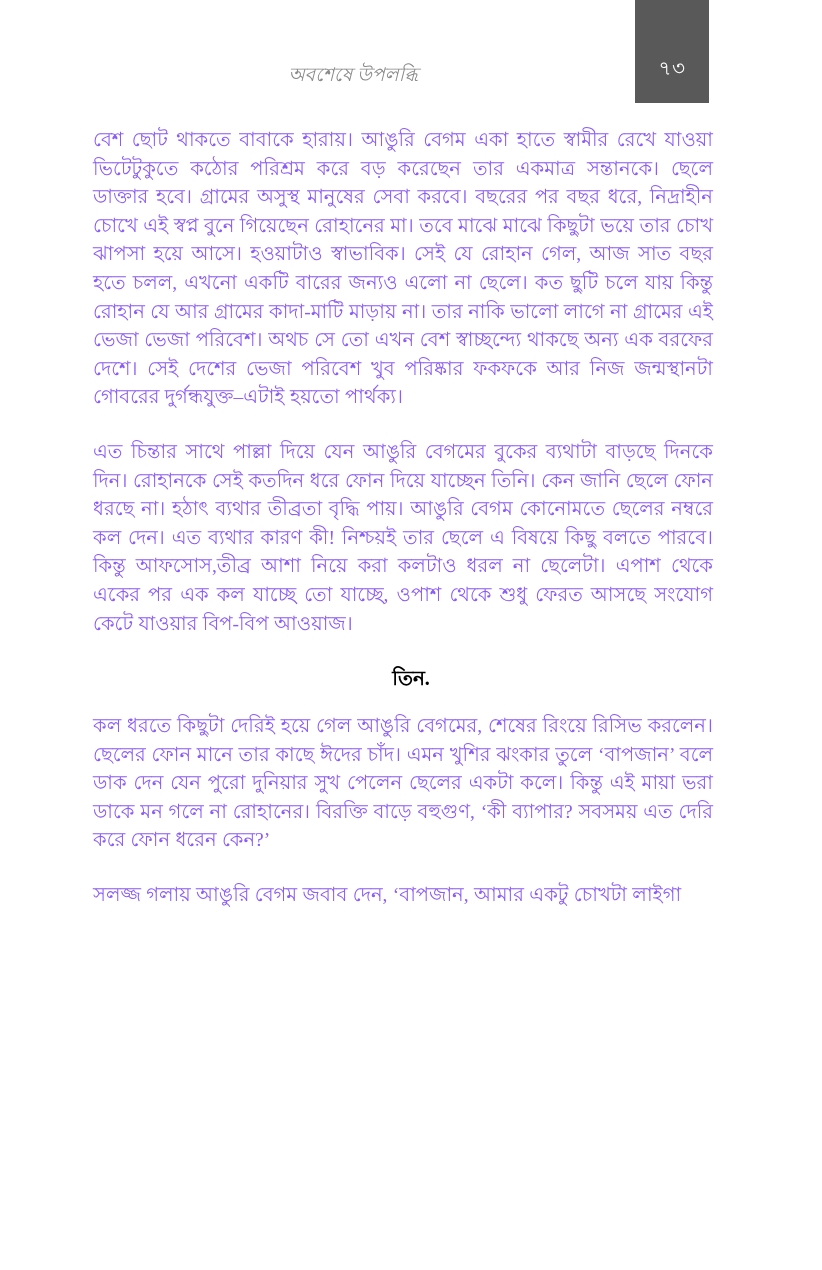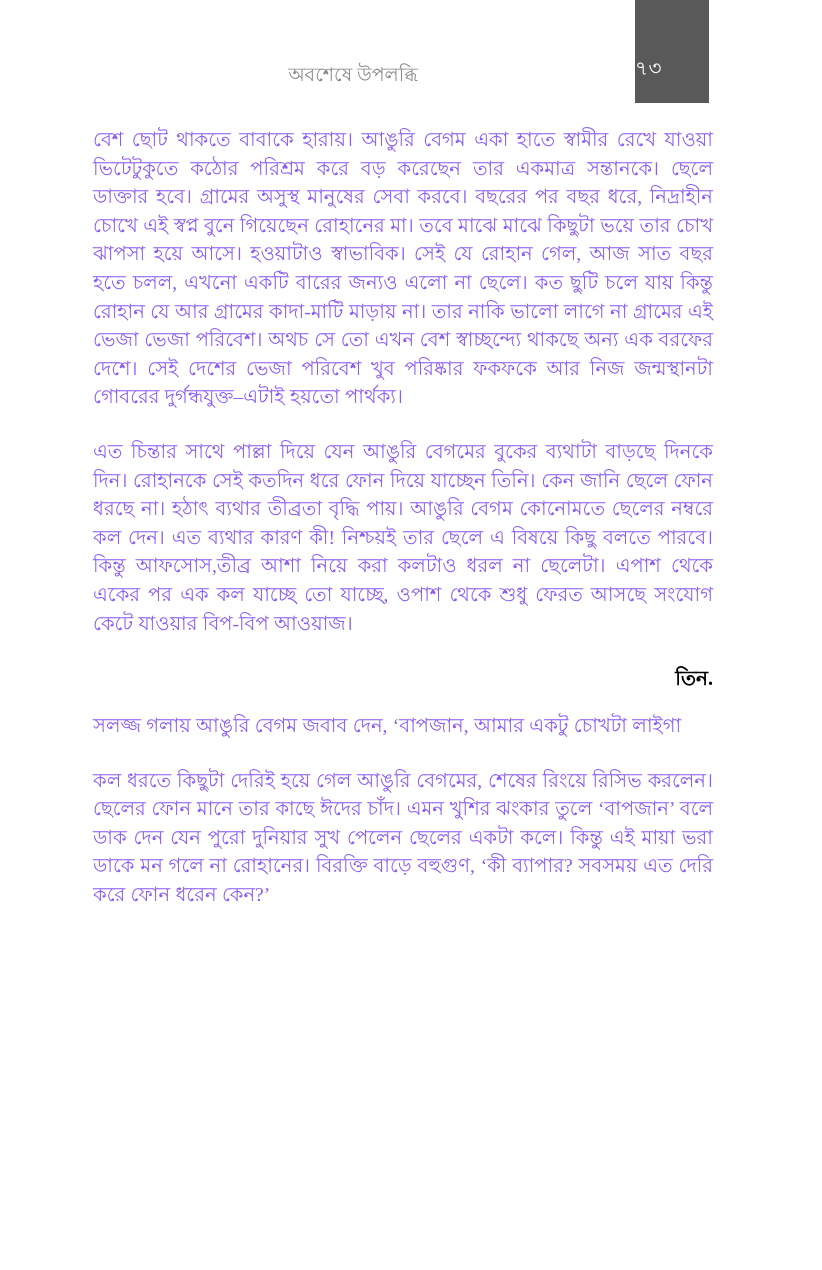--- a/index.html
+++ b/index.html
@@ -30,35 +30,36 @@
     width: 74px;
     height: 103px;
     background: #595959;
     box-sizing: border-box;
   }
   .page-number {
     position: absolute;
     left: 0;
     right: 0;
     bottom: 17px;
-    text-align: left;
+    text-align: center;
     color: #ffffff;
     font-size: 20px;
     font-family: "Liberation Serif", "DejaVu Serif", serif;
     letter-spacing: 0.5px;
   }
 
   .running-head {
     position: absolute;
     left: 93px;
     top: 60px;
     width: 520px;
     text-align: center;
     color: #8a8a8a;
     font-size: 19px;
+    font-style: italic;
     font-family: "Liberation Serif", "DejaVu Serif", serif;
     white-space: nowrap;
   }
 
   
   .content {
     position: absolute;
     left: 93px;
     top: 126px;
     width: 620px;
@@ -77,21 +78,21 @@
   p.para:last-child {
     margin-bottom: 0;
   }
 
   h2.section-heading {
     margin: 0 0 20px 16px;
     font-size: 20px;
     line-height: 28px;
     font-weight: bold;
     color: #000000;
-    text-align: right;
+    text-align: center;
     font-family: "Liberation Serif", "DejaVu Serif", serif;
   }
 
   .para-clipped {
     margin-bottom: 0;
   }
 </style>
 </head>
 <body>
 
@@ -105,19 +106,19 @@
 
   <div class="content">
 
     <p class="para">বেশ ছোট থাকতে বাবাকে হারায়। আঙুরি বেগম একা হাতে স্বামীর রেখে যাওয়া ভিটেটুকুতে কঠোর পরিশ্রম করে বড় করেছেন তার একমাত্র সন্তানকে। ছেলে ডাক্তার হবে। গ্রামের অসুস্থ মানুষের সেবা করবে। বছরের পর বছর ধরে, নিদ্রাহীন চোখে এই স্বপ্ন বুনে গিয়েছেন রোহানের মা। তবে মাঝে মাঝে কিছুটা ভয়ে তার চোখ ঝাপসা হয়ে আসে। হওয়াটাও স্বাভাবিক। সেই যে রোহান গেল, আজ সাত বছর হতে চলল, এখনো একটি বারের জন্যও এলো না ছেলে। কত ছুটি চলে যায় কিন্তু রোহান যে আর গ্রামের কাদা-মাটি মাড়ায় না। তার নাকি ভালো লাগে না গ্রামের এই ভেজা ভেজা পরিবেশ। অথচ সে তো এখন বেশ স্বাচ্ছন্দ্যে থাকছে অন্য এক বরফের দেশে। সেই দেশের ভেজা পরিবেশ খুব পরিষ্কার ফকফকে আর নিজ জন্মস্থানটা গোবরের দুর্গন্ধযুক্ত–এটাই হয়তো পার্থক্য।</p>
 
     <p class="para">এত চিন্তার সাথে পাল্লা দিয়ে যেন আঙুরি বেগমের বুকের ব্যথাটা বাড়ছে দিনকে দিন। রোহানকে সেই কতদিন ধরে ফোন দিয়ে যাচ্ছেন তিনি। কেন জানি ছেলে ফোন ধরছে না। হঠাৎ ব্যথার তীব্রতা বৃদ্ধি পায়। আঙুরি বেগম কোনোমতে ছেলের নম্বরে কল দেন। এত ব্যথার কারণ কী! নিশ্চয়ই তার ছেলে এ বিষয়ে কিছু বলতে পারবে। কিন্তু আফসোস,তীব্র আশা নিয়ে করা কলটাও ধরল না ছেলেটা। এপাশ থেকে একের পর এক কল যাচ্ছে তো যাচ্ছে, ওপাশ থেকে শুধু ফেরত আসছে সংযোগ কেটে যাওয়ার বিপ-বিপ আওয়াজ।</p>
 
     <h2 class="section-heading">তিন.</h2>
 
 
+    <p class="para">কল ধরতে কিছুটা দেরিই হয়ে গেল আঙুরি বেগমের, শেষের রিংয়ে রিসিভ করলেন। ছেলের ফোন মানে তার কাছে ঈদের চাঁদ। এমন খুশির ঝংকার তুলে ‘বাপজান’ বলে ডাক দেন যেন পুরো দুনিয়ার সুখ পেলেন ছেলের একটা কলে। কিন্তু এই মায়া ভরা ডাকে মন গলে না রোহানের। বিরক্তি বাড়ে বহুগুণ, ‘কী ব্যাপার? সবসময় এত দেরি করে ফোন ধরেন কেন?’</p>
+
     <p class="para para-clipped">সলজ্জ গলায় আঙুরি বেগম জবাব দেন, ‘বাপজান, আমার একটু চোখটা লাইগা</p>
-
-    <p class="para">কল ধরতে কিছুটা দেরিই হয়ে গেল আঙুরি বেগমের, শেষের রিংয়ে রিসিভ করলেন। ছেলের ফোন মানে তার কাছে ঈদের চাঁদ। এমন খুশির ঝংকার তুলে ‘বাপজান’ বলে ডাক দেন যেন পুরো দুনিয়ার সুখ পেলেন ছেলের একটা কলে। কিন্তু এই মায়া ভরা ডাকে মন গলে না রোহানের। বিরক্তি বাড়ে বহুগুণ, ‘কী ব্যাপার? সবসময় এত দেরি করে ফোন ধরেন কেন?’</p>
 
   </div>
 
 </div>
 
 </body></html>

